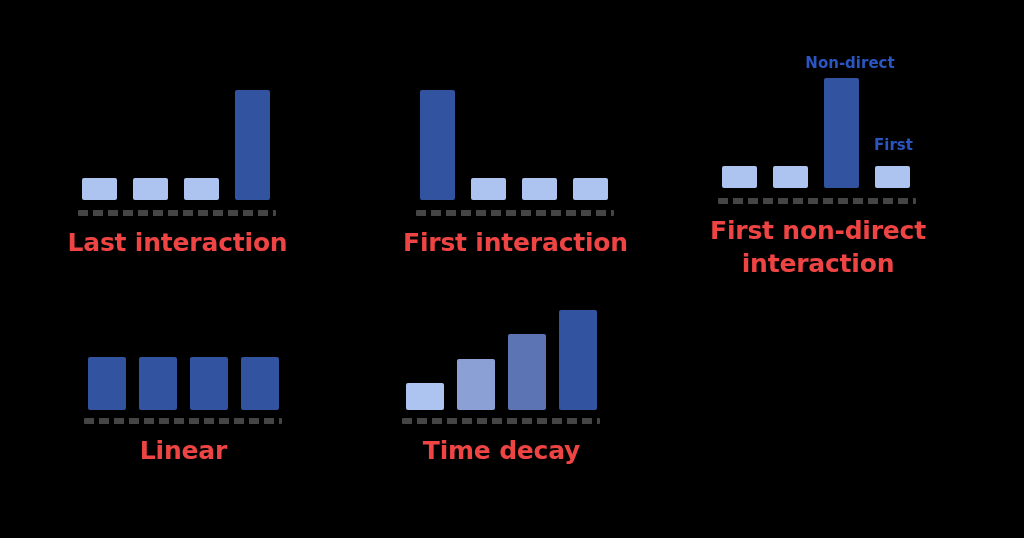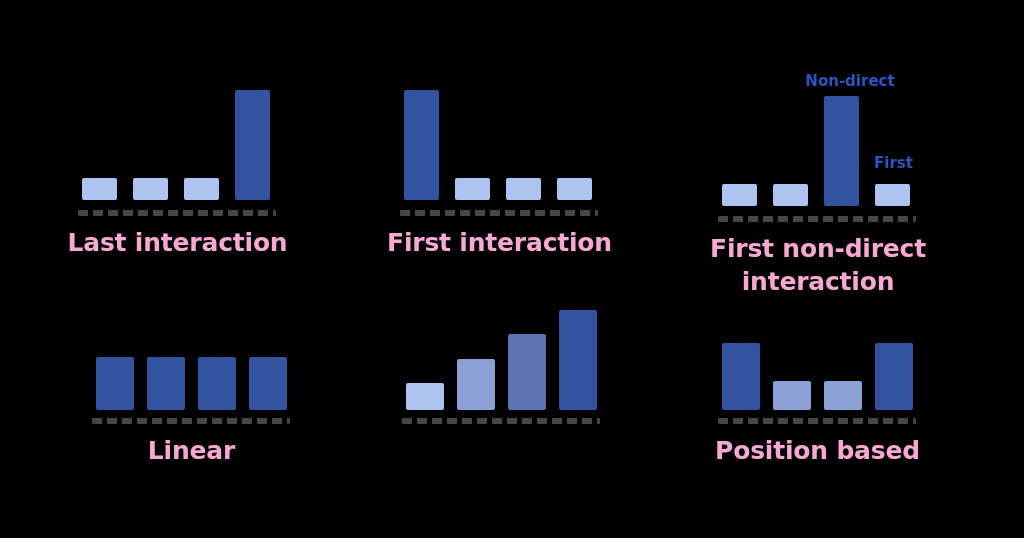--- a/index.html
+++ b/index.html
@@ -46,21 +46,21 @@
       rgba(0,0,0,0) 10px,
       rgba(0,0,0,0) 15px
     );
     border-radius: 1px;
   }
 
   
   .caption {
     position: absolute;
     text-align: center;
-    color: #f9a8d4;
+    color: #ef4444;
     font-family: "DejaVu Sans", sans-serif;
     font-weight: bold;
     font-size: 25px;
     line-height: 33px;
     letter-spacing: -0.2px;
     white-space: pre-line;
   }
 
   
   .annot {
@@ -86,54 +86,54 @@
       <div class="bar" style="left:55px;  width:35px; height:22px;  background:#AEC4F0;"></div>
       <div class="bar" style="left:106px; width:35px; height:22px;  background:#AEC4F0;"></div>
       <div class="bar" style="left:157px; width:35px; height:110px; background:#32539F;"></div>
     </div>
 
     <div class="baseline" style="left:0px; top:120px; width:198px;"></div>
 
     <div class="caption" style="left:-18px; top:136px; width:235px;">Last interaction</div>
   </div>
 
-  <div class="panel" style="left:400px; top:90px; width:205px; height:180px;">
+  <div class="panel" style="left:416px; top:90px; width:205px; height:180px;">
 
     <div class="plot" style="top:0; width:205px; height:110px;">
       <div class="bar" style="left:4px;   width:35px; height:110px; background:#32539F;"></div>
       <div class="bar" style="left:55px;  width:35px; height:22px;  background:#AEC4F0;"></div>
       <div class="bar" style="left:106px; width:35px; height:22px;  background:#AEC4F0;"></div>
       <div class="bar" style="left:157px; width:35px; height:22px;  background:#AEC4F0;"></div>
     </div>
 
     <div class="baseline" style="left:0px; top:120px; width:198px;"></div>
 
     <div class="caption" style="left:-18px; top:136px; width:235px;">First interaction</div>
   </div>
 
-  <div class="panel" style="left:718px; top:96px; width:205px; height:210px;">
+  <div class="panel" style="left:718px; top:78px; width:205px; height:210px;">
 
     <div class="plot" style="top:0; width:205px; height:110px;">
       <div class="bar" style="left:4px;   width:35px; height:22px;  background:#AEC4F0;"></div>
       <div class="bar" style="left:55px;  width:35px; height:22px;  background:#AEC4F0;"></div>
       <div class="bar" style="left:106px; width:35px; height:110px; background:#32539F;"></div>
       <div class="bar" style="left:157px; width:35px; height:22px;  background:#AEC4F0;"></div>
     </div>
 
     <div class="annot center" style="left:132px; top:-24px;">Non-direct</div>
 
     <div class="annot" style="left:156px; top:58px;">First</div>
 
     <div class="baseline" style="left:0px; top:120px; width:198px;"></div>
 
     <div class="caption" style="left:-20px; top:136px; width:240px;">First non-direct
 interaction</div>
   </div>
 
-  <div class="panel" style="left:92px; top:300px; width:205px; height:180px;">
+  <div class="panel" style="left:84px; top:300px; width:205px; height:180px;">
 
     <div class="plot" style="top:0; width:205px; height:110px;">
       <div class="bar" style="left:4px;   width:38px; height:53px; background:#32539F;"></div>
       <div class="bar" style="left:55px;  width:38px; height:53px; background:#32539F;"></div>
       <div class="bar" style="left:106px; width:38px; height:53px; background:#32539F;"></div>
       <div class="bar" style="left:157px; width:38px; height:53px; background:#32539F;"></div>
     </div>
 
     <div class="baseline" style="left:0px; top:118px; width:198px;"></div>
 
@@ -144,29 +144,17 @@
 
     <div class="plot" style="top:0; width:205px; height:110px;">
       <div class="bar" style="left:4px;   width:38px; height:27px;  background:#AEC4F0;"></div>
       <div class="bar" style="left:55px;  width:38px; height:51px;  background:#8BA0D5;"></div>
       <div class="bar" style="left:106px; width:38px; height:76px;  background:#5C74B4;"></div>
       <div class="bar" style="left:157px; width:38px; height:100px; background:#32539F;"></div>
     </div>
 
     <div class="baseline" style="left:0px; top:118px; width:198px;"></div>
 
+    <div class="caption" style="left:-18px; top:134px; width:235px;">Time decay</div>
   </div>
 
-  <div class="panel" style="left:718px; top:300px; width:205px; height:180px;">
-
-    <div class="plot" style="top:0; width:205px; height:110px;">
-      <div class="bar" style="left:4px;   width:38px; height:67px; background:#32539F;"></div>
-      <div class="bar" style="left:55px;  width:38px; height:29px; background:#8BA0D5;"></div>
-      <div class="bar" style="left:106px; width:38px; height:29px; background:#8BA0D5;"></div>
-      <div class="bar" style="left:157px; width:38px; height:67px; background:#32539F;"></div>
-    </div>
-
-    <div class="baseline" style="left:0px; top:118px; width:198px;"></div>
-
-    <div class="caption" style="left:-18px; top:134px; width:235px;">Position based</div>
-  </div>
 
 </div>
 
 </body></html>

